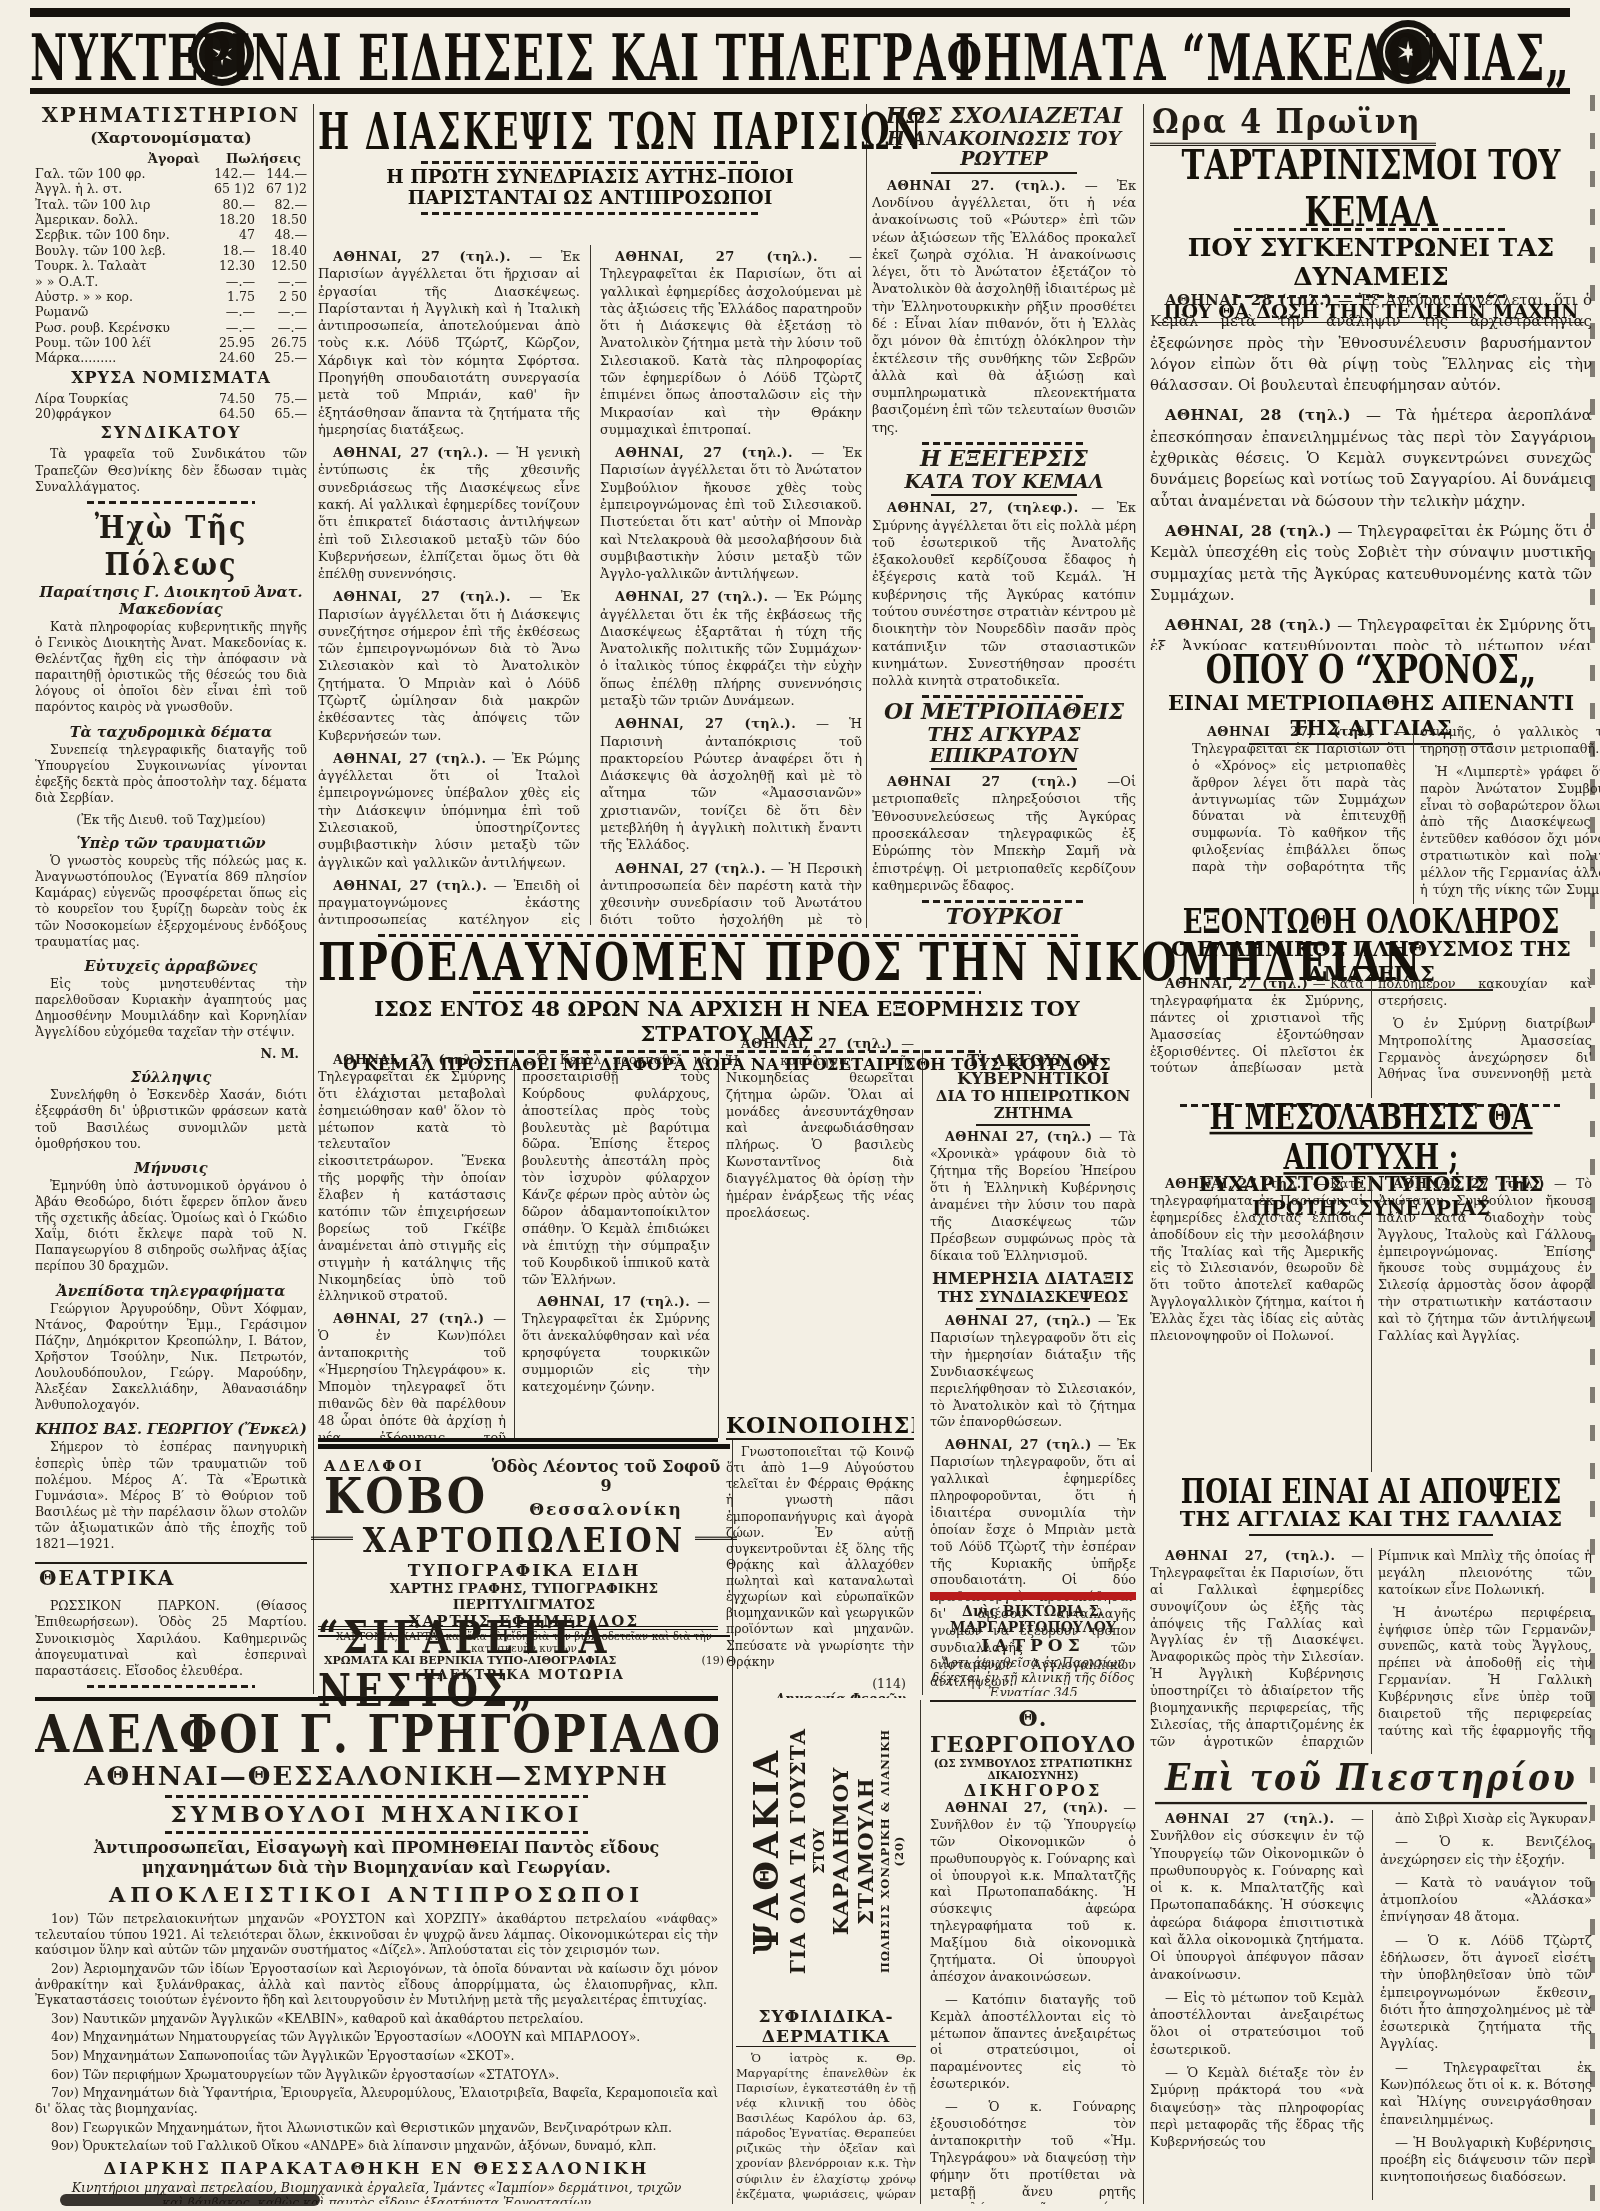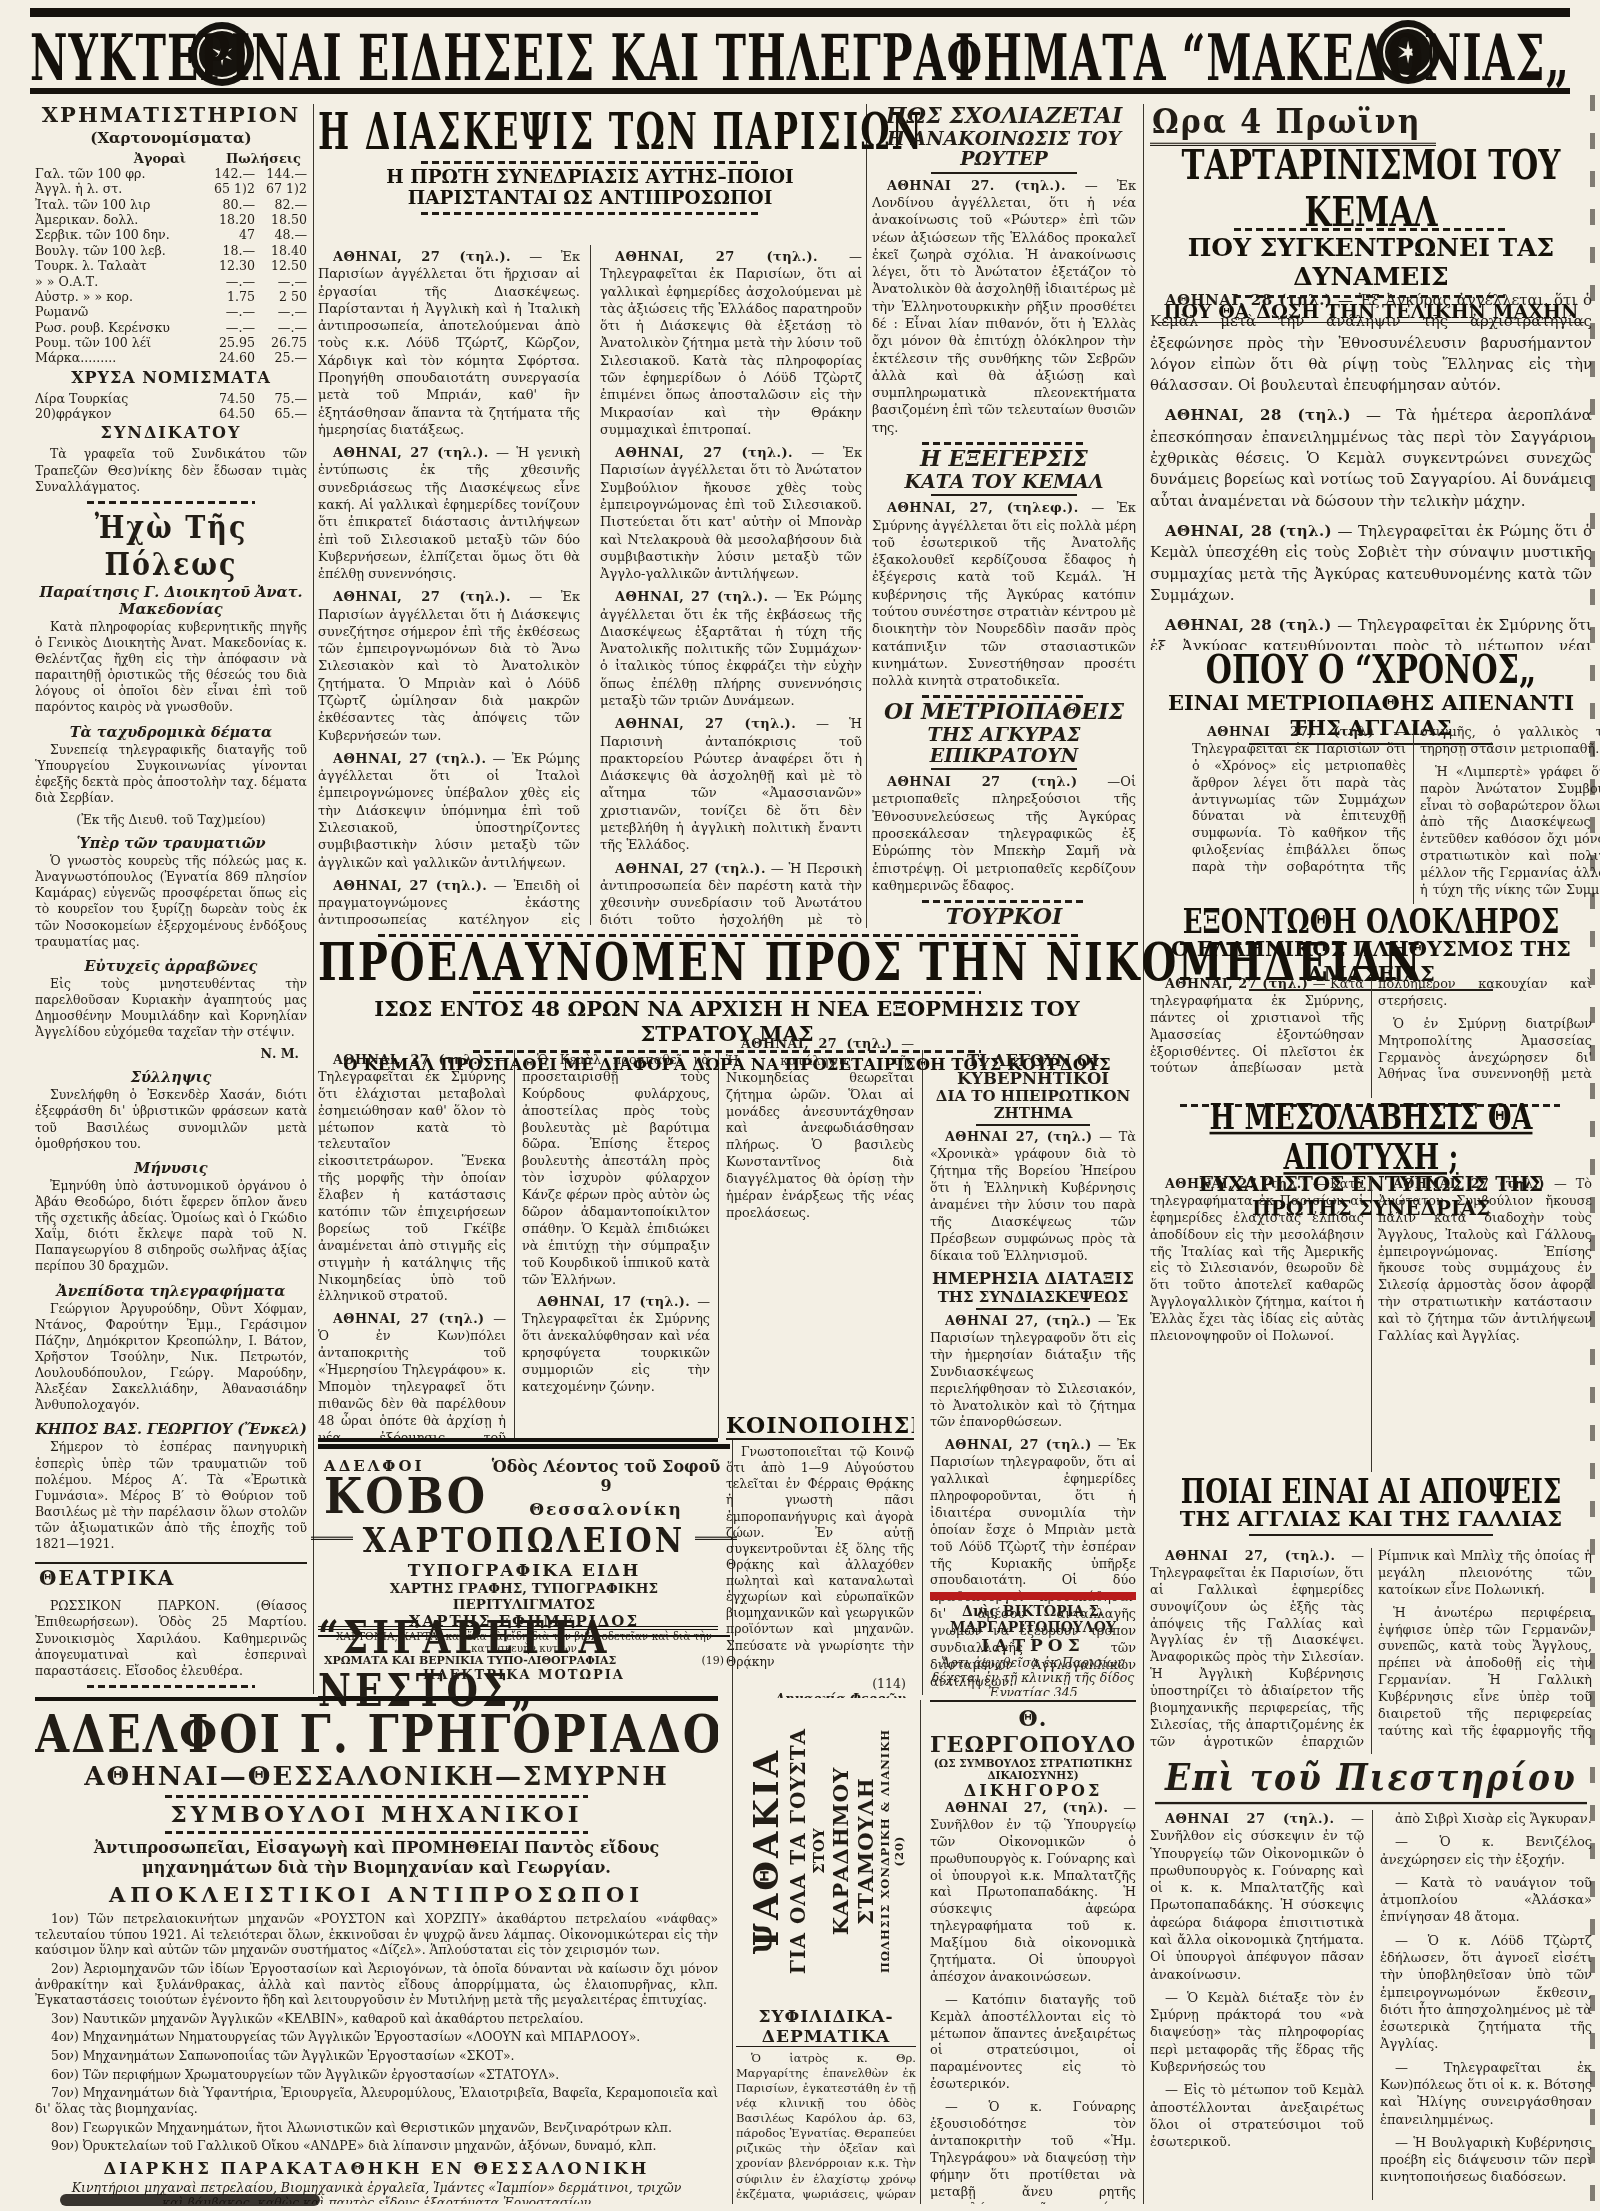--- a/index.html
+++ b/index.html
@@ -31,21 +31,21 @@
   .dl{font-weight:bold;letter-spacing:.4px;}
   .b13 .jp{font-size:13px;line-height:1.33;}
   .b125 .jp{font-size:12.4px;line-height:1.30;}
   .b128 .jp{font-size:12.8px;line-height:1.32;}
   .b15 .jp{font-size:15px;line-height:1.42;margin-bottom:9px;}
   .cols2{column-count:2;column-gap:14px;column-rule:1px solid #3a352c;}
   .clip{overflow:hidden;}
   
   .fin-title{font-weight:bold;font-size:21px;text-align:center;letter-spacing:2px;}
   .fin-sub{font-weight:bold;font-size:15px;text-align:center;margin:2px 0 4px;}
-  .fin-head{display:flex;font-size:13px;font-weight:bold;justify-content:flex-end;gap:40px;padding-right:6px;}
+  .fin-head{display:flex;font-size:13px;font-weight:bold;justify-content:flex-end;gap:26px;padding-right:6px;}
   .finrow{display:flex;font-size:12.6px;line-height:1.22;}
   .finrow .lbl{flex:1;}
   .finrow .v{width:52px;text-align:right;}
   .sec-head{font-weight:bold;font-size:20px;text-align:center;letter-spacing:2px;
       border-top:2px solid #221d16;border-bottom:2px solid #221d16;padding:2px 0;margin:10px 0 6px;}
   .echo-title{font-weight:bold;font-size:27px;text-align:center;letter-spacing:2px;
       margin:10px 0 4px;transform:scaleY(1.2);}
   .echo-h{font-weight:bold;font-style:italic;font-size:14.5px;text-align:center;margin:7px 0 2px;}
   .note-c{text-align:center;font-size:12.4px;}
   .sig-r{text-align:right;font-size:12.6px;font-weight:bold;padding-right:8px;}
@@ -350,22 +350,22 @@
   <div class="abs b128 cols2 clip" style="left:1150px;top:1548px;width:442px;height:206px" id="apopsBody">
       <div class="jp"><b class="dl">ΑΘΗΝΑΙ 27, (τηλ.).</b> — Τηλεγραφεῖται ἐκ Παρισίων, ὅτι αἱ Γαλλικαὶ ἐφημερίδες συνοψίζουν ὡς ἑξῆς τὰς ἀπόψεις τῆς Γαλλίας καὶ Ἀγγλίας ἐν τῇ Διασκέψει. Ἀναφορικῶς πρὸς τὴν Σιλεσίαν. Ἡ Ἀγγλικὴ Κυβέρνησις ὑποστηρίζει τὸ ἀδιαίρετον τῆς βιομηχανικῆς περιφερείας, τῆς Σιλεσίας, τῆς ἀπαρτιζομένης ἐκ τῶν ἀγροτικῶν ἐπαρχιῶν Ρίμπνικ καὶ Μπλὶχ τῆς ὁποίας ἡ μεγάλη πλειονότης τῶν κατοίκων εἶνε Πολωνική.</div>
       <div class="jp">Ἡ ἀνωτέρω περιφέρεια ἐψήφισε ὑπὲρ τῶν Γερμανῶν, συνεπῶς, κατὰ τοὺς Ἄγγλους, πρέπει νὰ ἀποδοθῇ εἰς τὴν Γερμανίαν. Ἡ Γαλλικὴ Κυβέρνησις εἶνε ὑπὲρ τοῦ διαιρετοῦ τῆς περιφερείας ταύτης καὶ τῆς ἐφαρμογῆς τῆς Ἀρχῆς τῶν Ἐθνικοτήτων κατὰ κοινότητας συμφώνως πρὸς τὸ ἀποτέλεσμα τοῦ δημοψηφίσματος.</div>
     </div>
 
   <div class="abs" style="left:1150px;top:1758px;width:442px">
     <div class="press-title">Επὶ τοῦ Πιεστηρίου</div>
   </div>
   <div class="abs b13 clip" style="left:1150px;top:1810px;width:214px;height:394px" id="pressL">
       <div class="jp"><b class="dl">ΑΘΗΝΑΙ 27 (τηλ.).</b> — Συνῆλθον εἰς σύσκεψιν ἐν τῷ Ὑπουργείῳ τῶν Οἰκονομικῶν ὁ πρωθυπουργὸς κ. Γούναρης καὶ οἱ κ. κ. Μπαλτατζῆς καὶ Πρωτοπαπαδάκης. Ἡ σύσκεψις ἀφεώρα διάφορα ἐπισιτιστικὰ καὶ ἄλλα οἰκονομικὰ ζητήματα. Οἱ ὑπουργοὶ ἀπέφυγον πᾶσαν ἀνακοίνωσιν.</div>
+      <div class="jp">— Εἰς τὸ μέτωπον τοῦ Κεμὰλ ἀποστέλλονται ἀνεξαιρέτως ὅλοι οἱ στρατεύσιμοι τοῦ ἐσωτερικοῦ.</div>
       <div class="jp">— Ὁ Κεμὰλ διέταξε τὸν ἐν Σμύρνῃ πράκτορά του «νὰ διαψεύσῃ» τὰς πληροφορίας περὶ μεταφορᾶς τῆς ἕδρας τῆς Κυβερνήσεώς του</div>
-      <div class="jp">— Εἰς τὸ μέτωπον τοῦ Κεμὰλ ἀποστέλλονται ἀνεξαιρέτως ὅλοι οἱ στρατεύσιμοι τοῦ ἐσωτερικοῦ.</div>
     </div>
   <div class="vrule" style="left:1372px;top:1810px;height:390px"></div>
   <div class="abs b13 clip" style="left:1380px;top:1810px;width:212px;height:394px" id="pressR">
       <div class="jp">ἀπὸ Σιβρὶ Χισὰρ εἰς Ἄγκυραν.</div>
       <div class="jp">— Ὁ κ. Βενιζέλος ἀνεχώρησεν εἰς τὴν ἐξοχήν.</div>
       <div class="jp">— Κατὰ τὸ ναυάγιον τοῦ ἀτμοπλοίου «Ἀλάσκα» ἐπνίγησαν 48 ἄτομα.</div>
       <div class="jp">— Ὁ κ. Λόϋδ Τζὼρτζ ἐδήλωσεν, ὅτι ἀγνοεῖ εἰσέτι τὴν ὑποβληθεῖσαν ὑπὸ τῶν ἐμπειρογνωμόνων ἔκθεσιν, διότι ἦτο ἀπησχολημένος μὲ τὰ ἐσωτερικὰ ζητήματα τῆς Ἀγγλίας.</div>
       <div class="jp">— Τηλεγραφεῖται ἐκ Κων)πόλεως ὅτι οἱ κ. κ. Βότσης καὶ Ἠλίγης συνειργάσθησαν ἐπανειλημμένως.</div>
       <div class="jp">— Ἡ Βουλγαρικὴ Κυβέρνησις προέβη εἰς διάψευσιν τῶν περὶ κινητοποιήσεως διαδόσεων.</div>
     </div>

